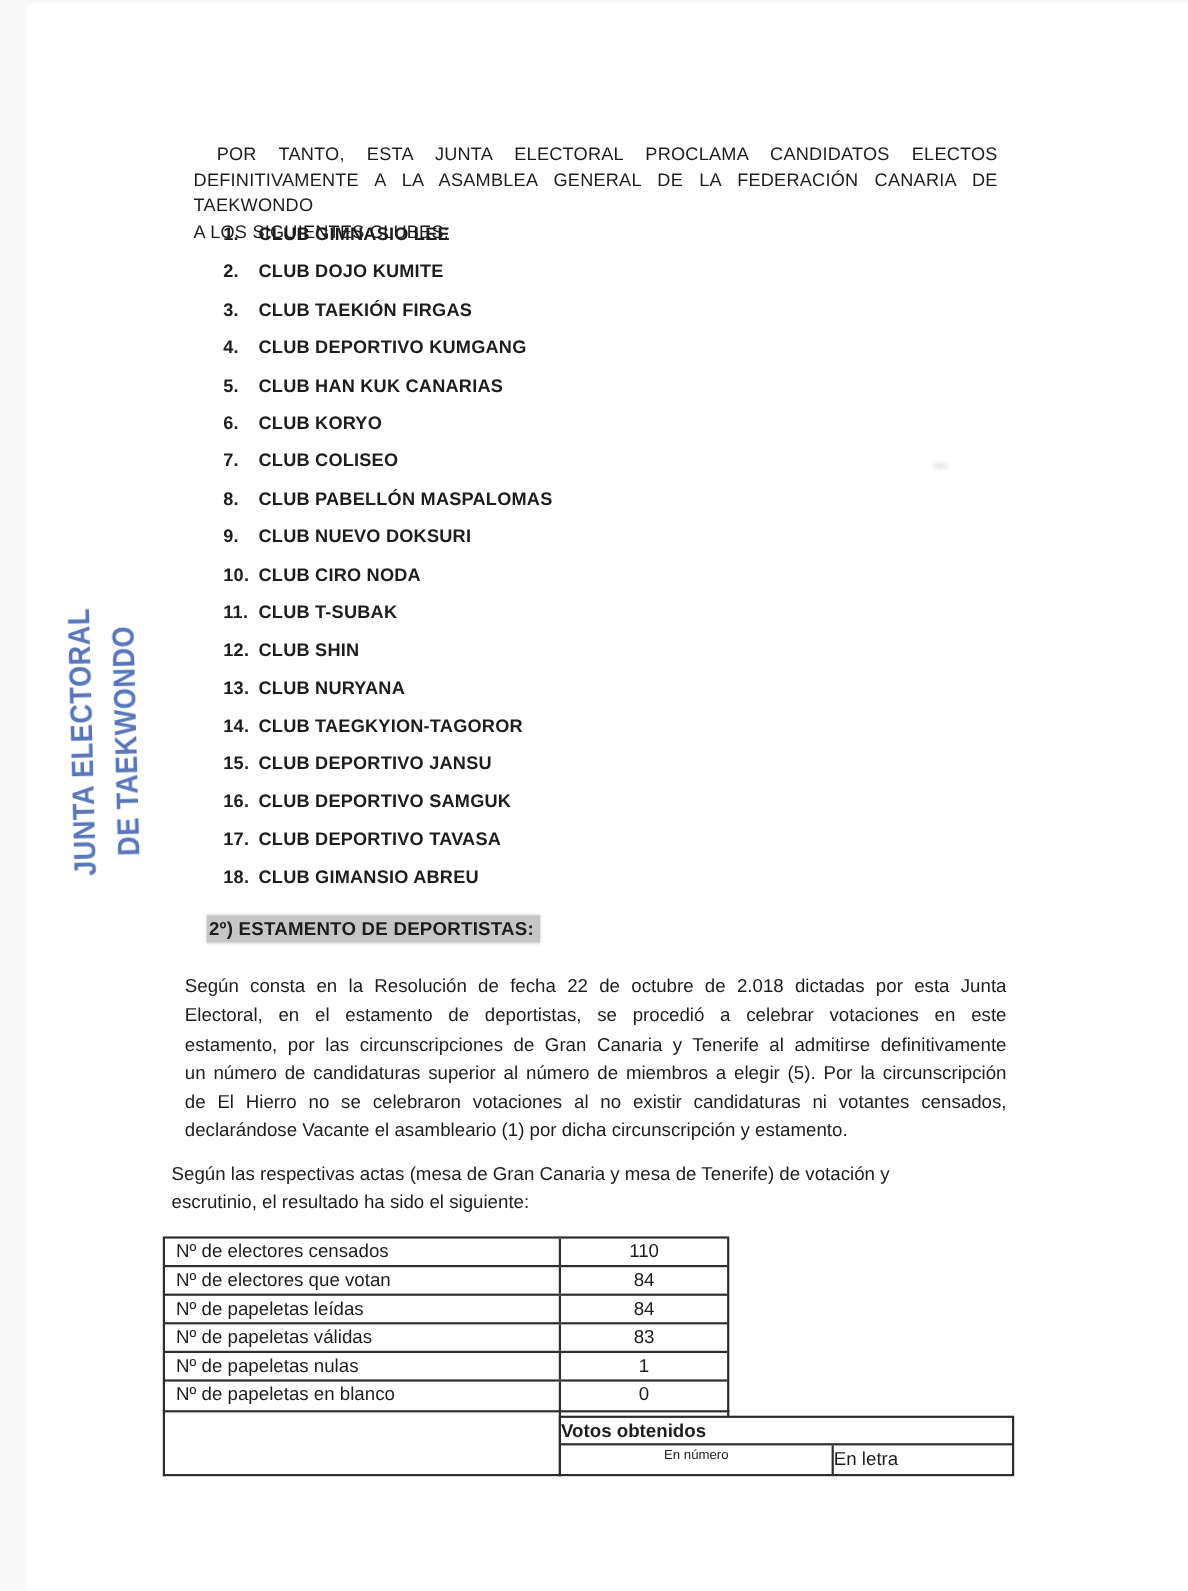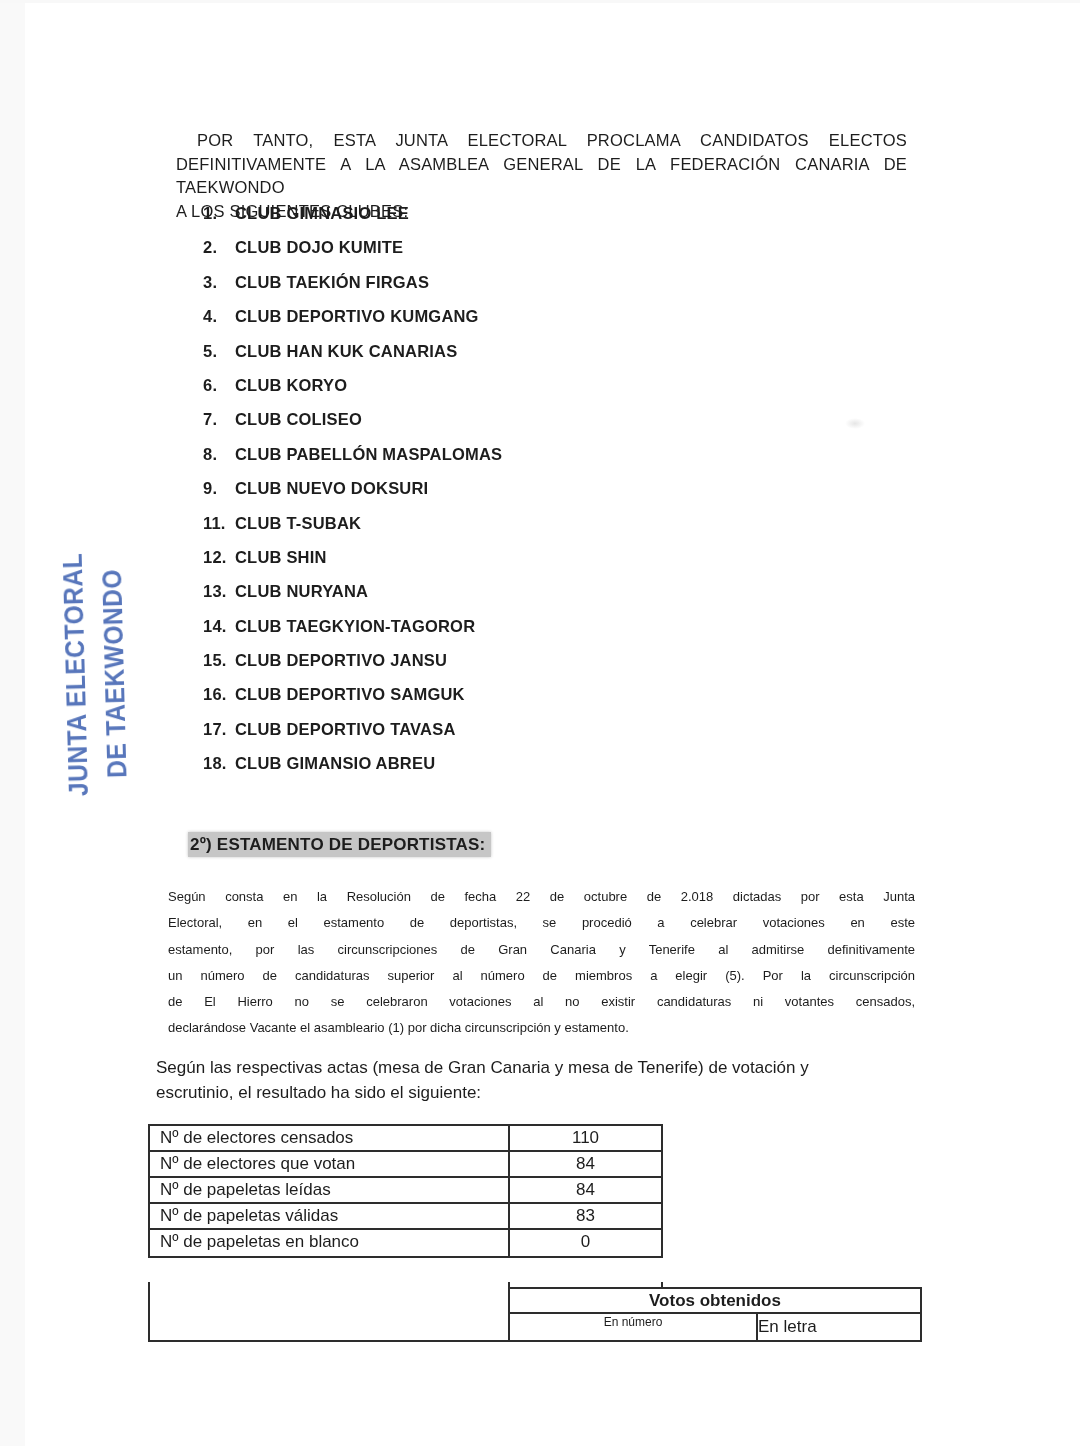--- a/index.html
+++ b/index.html
@@ -26,21 +26,21 @@
                font-weight:bold; font-size:16.5px; letter-spacing:0.2px; }
   .club-item { display:flex; height:34.4px; align-items:flex-start; line-height:19px; }
   .club-num { width:32px; flex:0 0 32px; }
 
   
   .section-heading { position:absolute; left:188px; top:835px;
                      font-weight:bold; font-size:17px; letter-spacing:0.2px; }
   .section-heading span { background:#c6c6c6; padding:3px 6px 3px 2px; box-shadow:0 0 3px #c6c6c6; }
 
   
-  .para-res  { position:absolute; left:168px; top:884px;  width:747px; font-size:13px; line-height:26.3px; }
+  .para-res  { position:absolute; left:168px; top:884px;  width:747px; font-size:17px; line-height:26.3px; }
   .para-act  { position:absolute; left:156px; top:1056px; width:747px; font-size:17px; line-height:24.5px; }
 
   
   .stamp-anchor { position:absolute; left:95px; top:674px; width:0; height:0; }
   .stamp {
     position:absolute;
     transform:translate(-50%,-50%) rotate(-91.5deg) scale(0.93,1.06);
     white-space:nowrap; text-align:center;
     font-weight:bold; font-size:26.5px; line-height:37px;
     letter-spacing:0.5px; opacity:0.88;
@@ -54,21 +54,21 @@
   .trow { display:flex; height:26px; border-bottom:2px solid #2d2d2d; }
   .trow:last-child { border-bottom:none; }
   .t-label { width:360px; flex:0 0 360px; border-right:2px solid #2d2d2d;
              font-size:17px; padding:2px 0 0 10px; }
   .t-value { flex:1; text-align:center; font-size:17px; padding-top:2px; }
   .t-bottom-left { position:absolute; left:0; top:158px; width:362px; height:60px;
                    border-left:2px solid #2d2d2d; border-right:2px solid #2d2d2d; border-bottom:2px solid #2d2d2d; }
   .t-stub { position:absolute; left:513px; top:158px; width:2px; height:7px; background:#2d2d2d; }
   .t-votes { position:absolute; left:360px; top:163px; width:414px; height:55px;
              border:2px solid #2d2d2d; display:flex; flex-direction:column; }
-  .t-votes-header { height:25px; border-bottom:2px solid #2d2d2d; text-align:center;
+  .t-votes-header { height:25px; border-bottom:2px solid #2d2d2d; text-align:left;
                     font-weight:bold; font-size:17px; padding-top:2px; }
   .t-votes-cols { flex:1; display:flex; }
   .t-col-num { width:248px; flex:0 0 248px; border-right:2px solid #2d2d2d;
                text-align:center; font-size:12px; padding-top:1px; }
   .t-col-let { flex:1; text-align:left; font-size:17px; padding-top:3px; }
 
   .artifact { position:absolute; left:845px; top:418px; width:20px; height:11px; border-radius:50%;
               background:radial-gradient(ellipse at center, #e6e6e6 0%, rgba(255,255,255,0) 70%); }
 </style>
 </head>
@@ -123,20 +123,24 @@
     <div class="club-item">
       <span class="club-num">8.</span>
       <span class="club-name">CLUB PABELLÓN MASPALOMAS</span>
     </div>
 
     <div class="club-item">
       <span class="club-num">9.</span>
       <span class="club-name">CLUB NUEVO DOKSURI</span>
     </div>
 
+    <div class="club-item">
+      <span class="club-num">10.</span>
+      <span class="club-name">CLUB CIRO NODA</span>
+    </div>
 
     <div class="club-item">
       <span class="club-num">11.</span>
       <span class="club-name">CLUB T-SUBAK</span>
     </div>
 
     <div class="club-item">
       <span class="club-num">12.</span>
       <span class="club-name">CLUB SHIN</span>
     </div>
@@ -213,20 +217,24 @@
       <div class="trow">
         <div class="t-label">Nº de papeletas leídas</div>
         <div class="t-value">84</div>
       </div>
 
       <div class="trow">
         <div class="t-label">Nº de papeletas válidas</div>
         <div class="t-value">83</div>
       </div>
 
+      <div class="trow">
+        <div class="t-label">Nº de papeletas nulas</div>
+        <div class="t-value">1</div>
+      </div>
 
       <div class="trow">
         <div class="t-label">Nº de papeletas en blanco</div>
         <div class="t-value">0</div>
       </div>
     </div>
   <div class="t-bottom-left"></div>
   <div class="t-stub"></div>
   <div class="t-votes">
     <div class="t-votes-header">Votos obtenidos</div>

